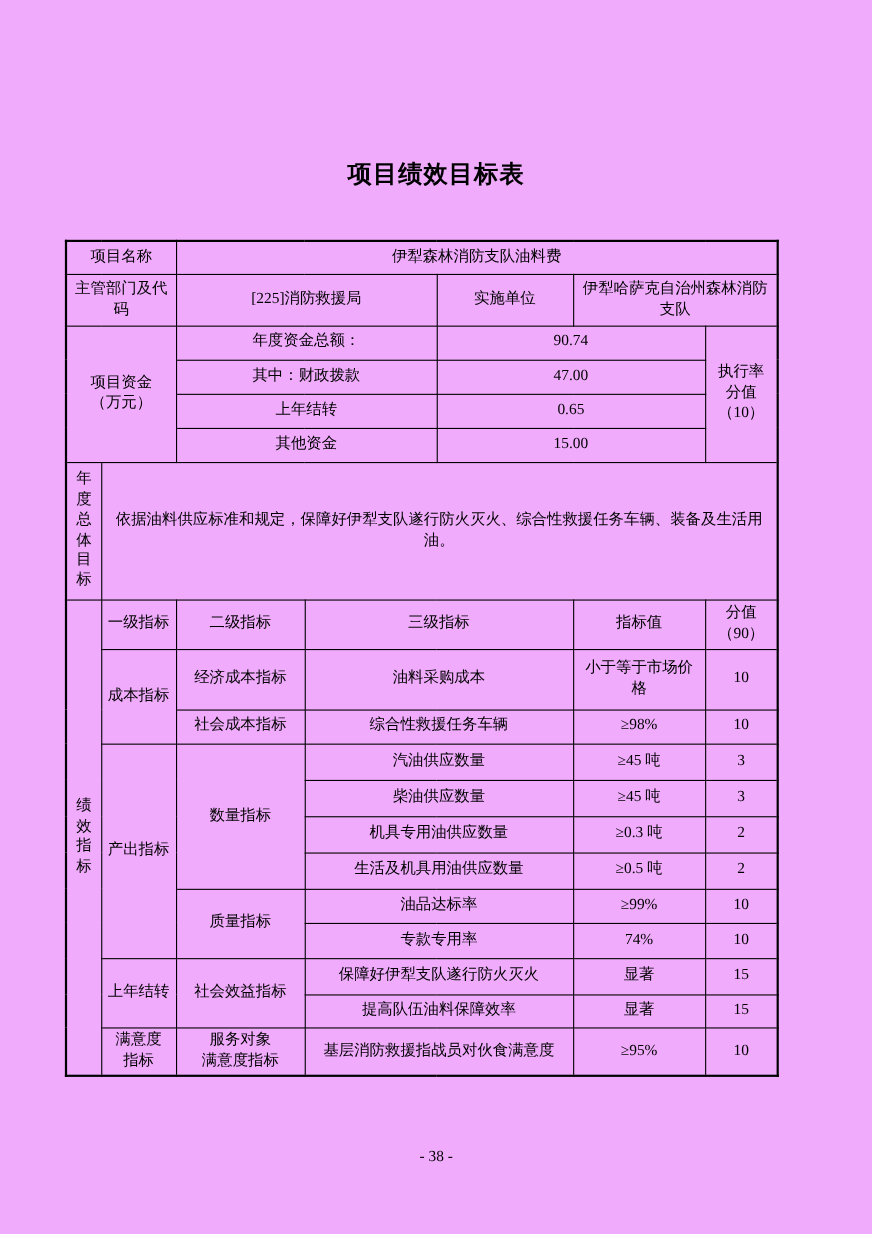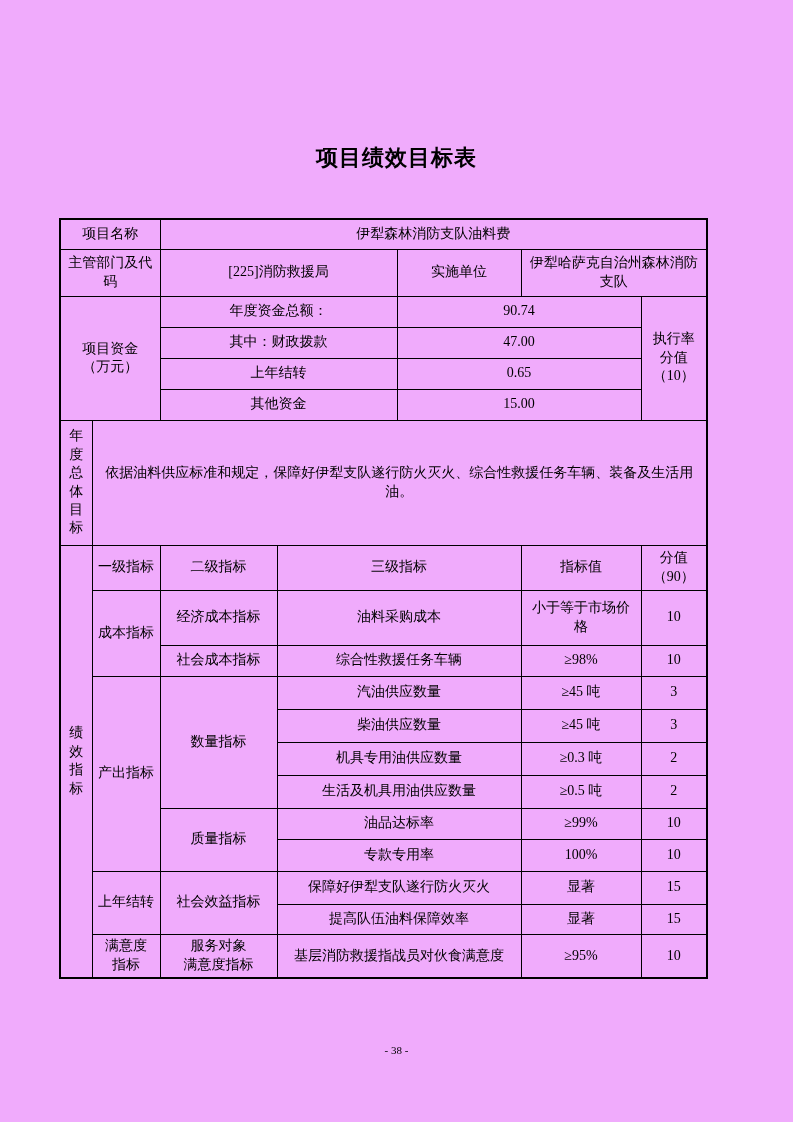--- a/index.html
+++ b/index.html
@@ -79,21 +79,21 @@
   tr.h55  { height: 55px; }
   tr.h33  { height: 33px; }
   tr.h32  { height: 32px; padding-left: 33px; }
   tr.h44  { height: 44px; }
   .page-footer {
     position: absolute;
     top: 1044px;
     left: 0;
     width: 100%;
     text-align: center;
-    font-size: 11px;
+    font-size: 14px;
   }
 </style>
 </head>
 <body>
 
 <div class="page">
 
   <div class="doc-title">项目绩效目标表</div>
 
   <table class="main">
@@ -194,21 +194,21 @@
       <td>2</td>
     </tr>
     <tr class="h31">
       <td rowspan="2">质量指标</td>
       <td colspan="2" class="lvl3">油品达标率</td>
       <td class="ival">≥99%</td>
       <td>10</td>
     </tr>
     <tr class="h32">
       <td colspan="2" class="lvl3">专款专用率</td>
-      <td class="ival">100%</td>
+      <td class="ival">74%</td>
       <td>10</td>
     </tr>
 
     <tr class="h33">
       <td rowspan="2">上年结转</td>
       <td rowspan="2">社会效益指标</td>
       <td colspan="2" class="lvl3">保障好伊犁支队遂行防火灭火</td>
       <td class="ival">显著</td>
       <td>15</td>
     </tr>

